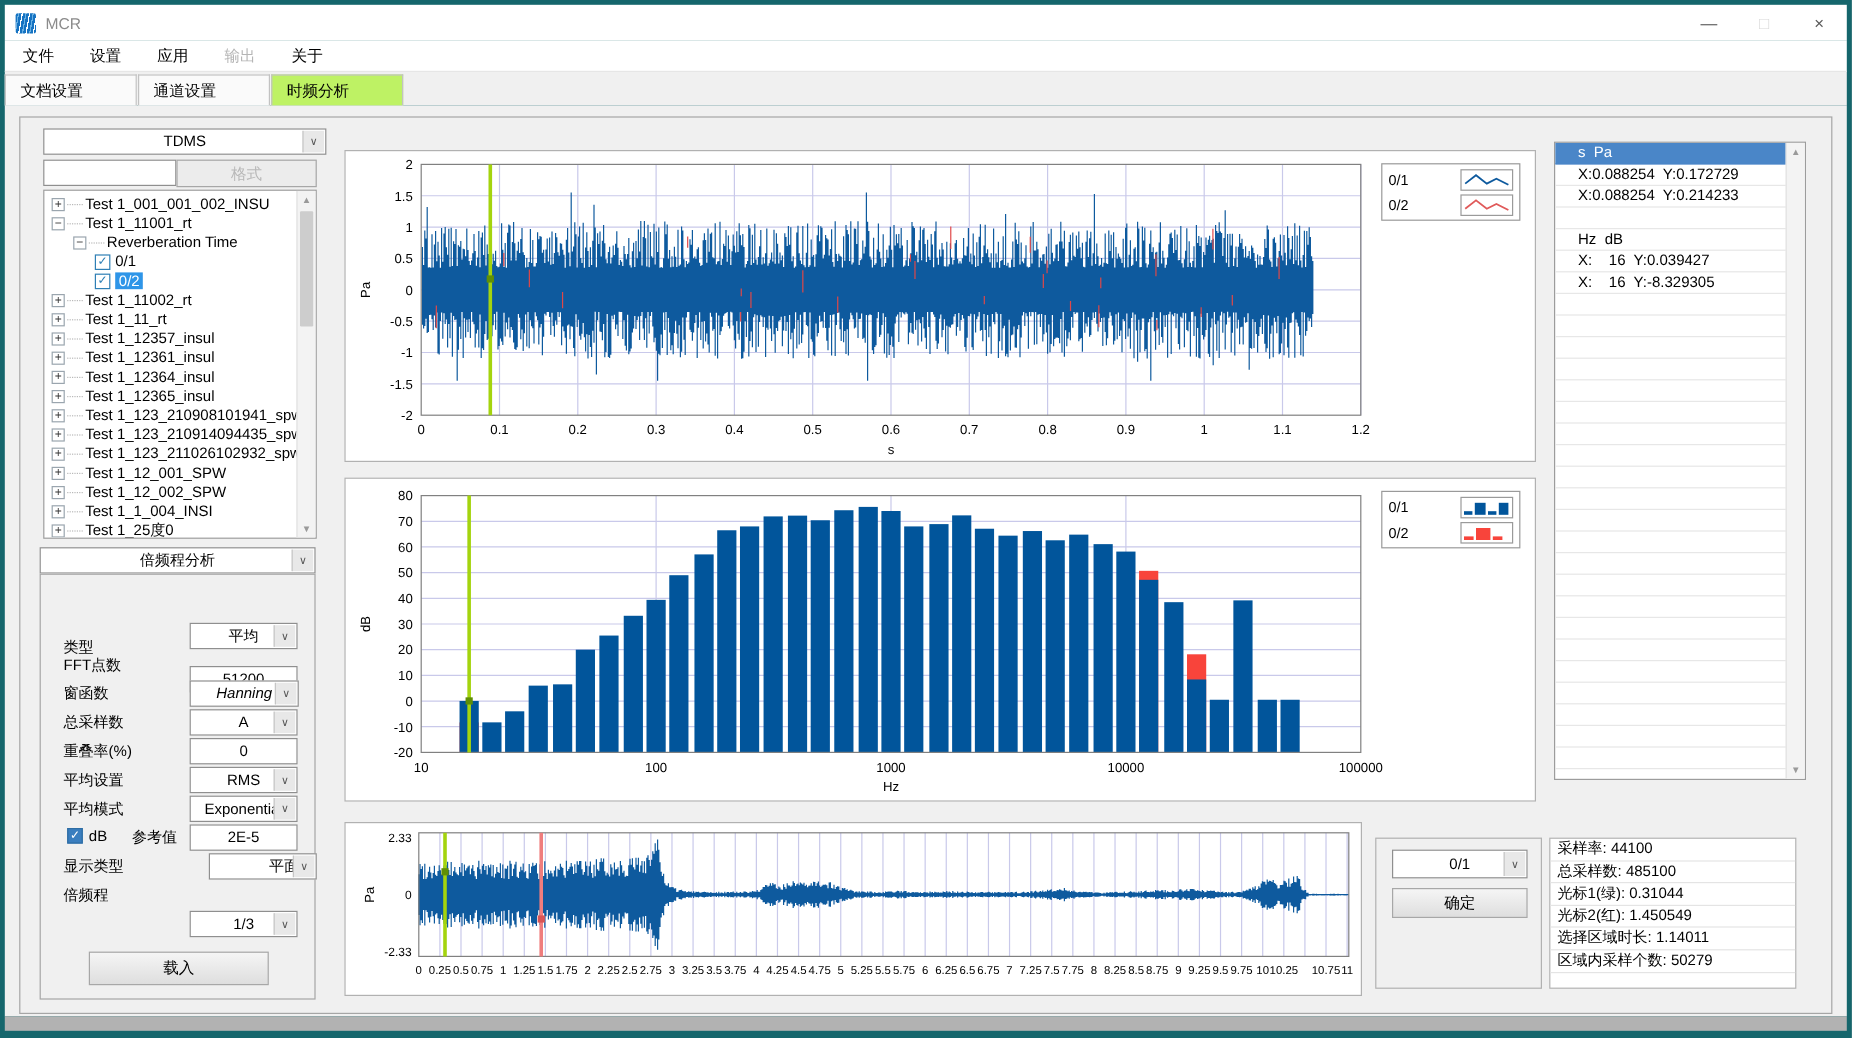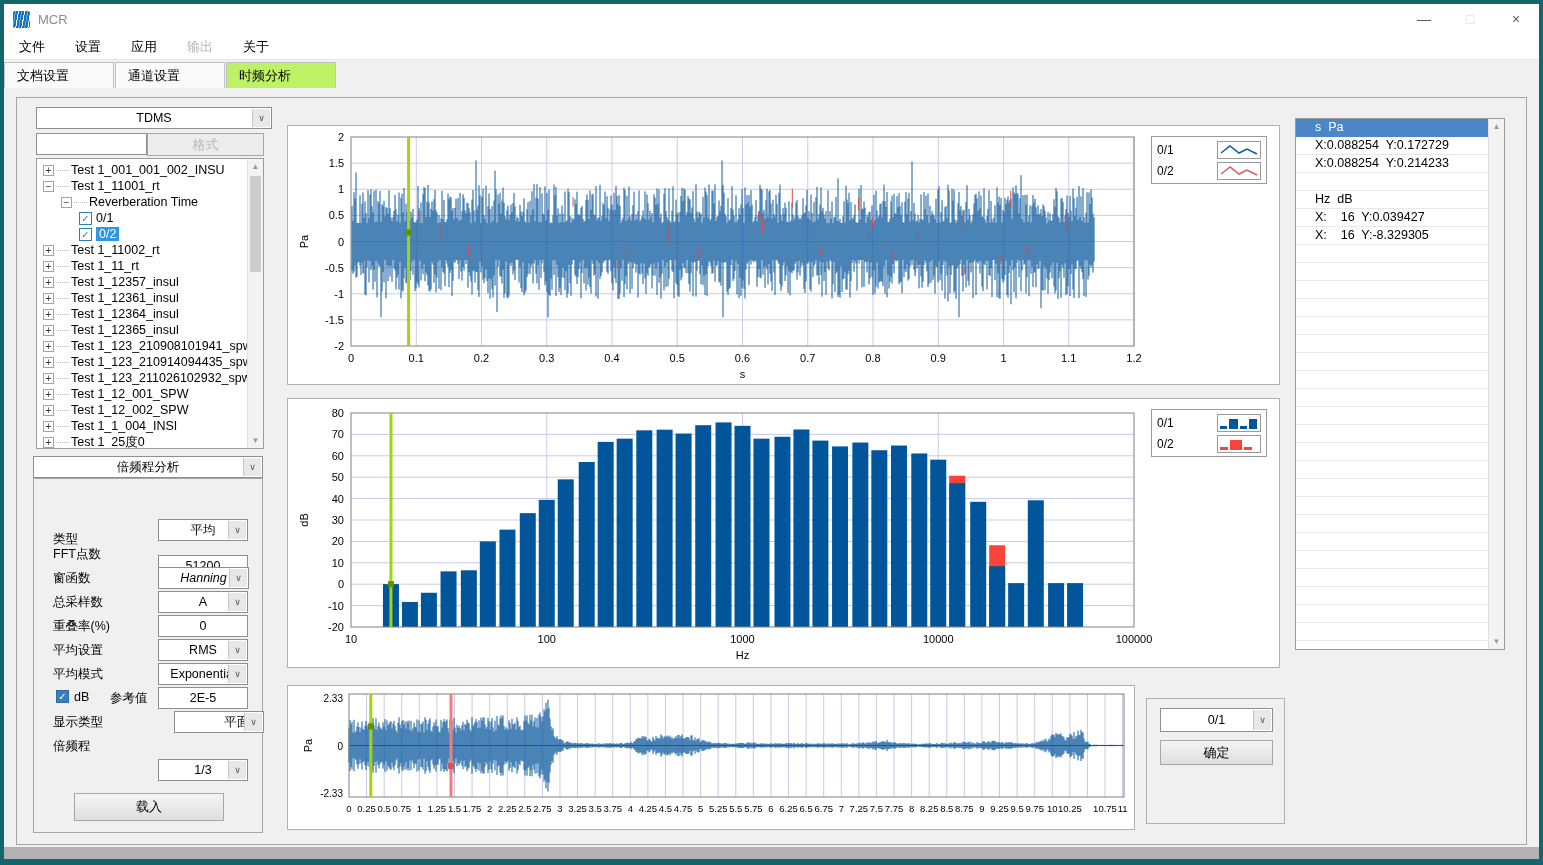--- a/index.html
+++ b/index.html
@@ -574,16 +574,24 @@
       </div>
 
     <div class="selbox" style="left:1142px;top:610px;width:139px;height:126px;">
       <div class="combo" style="left:13px;top:9px;width:113px;height:24px;">
         <span>0/1</span>
         <span class="arrow">∨</span>
       </div>
       <div class="btn" style="left:13px;top:41px;width:113px;height:25px;">确定</div>
     </div>
 
+    <div class="info" style="left:1287px;top:610px;width:206px;height:126px;" id="infoPanel">
+        <div class="irow">采样率: 44100</div>
+        <div class="irow">总采样数: 485100</div>
+        <div class="irow">光标1(绿): 0.31044</div>
+        <div class="irow">光标2(红): 1.450549</div>
+        <div class="irow">选择区域时长: 1.14011</div>
+        <div class="irow">区域内采样个数: 50279</div>
+      </div>
   </div>
 
   <div class="bottomstrip"></div>
 </div>
 
 </body></html>

